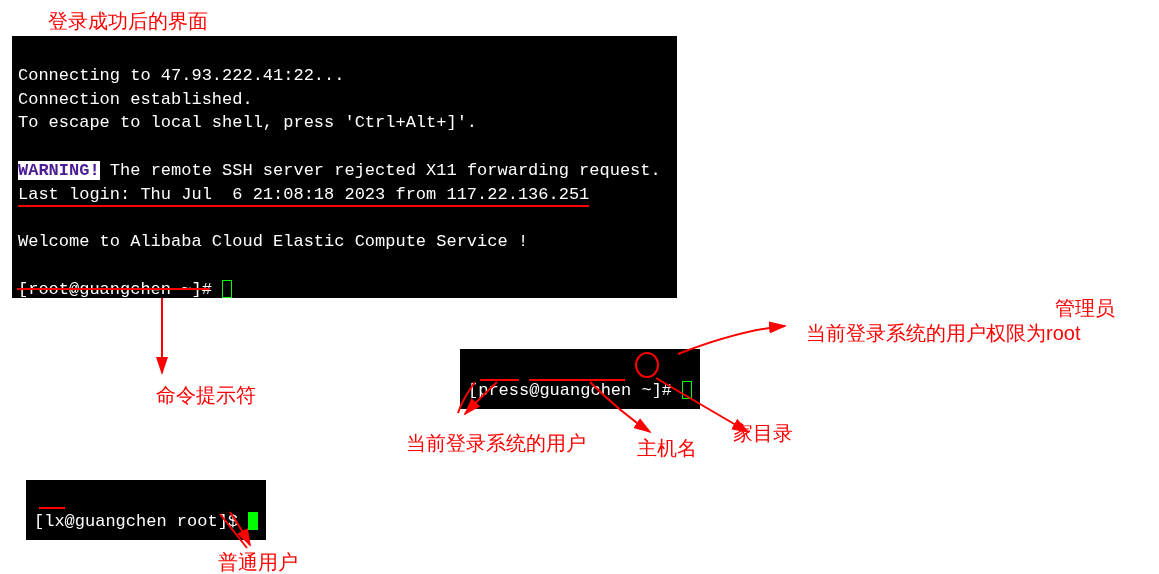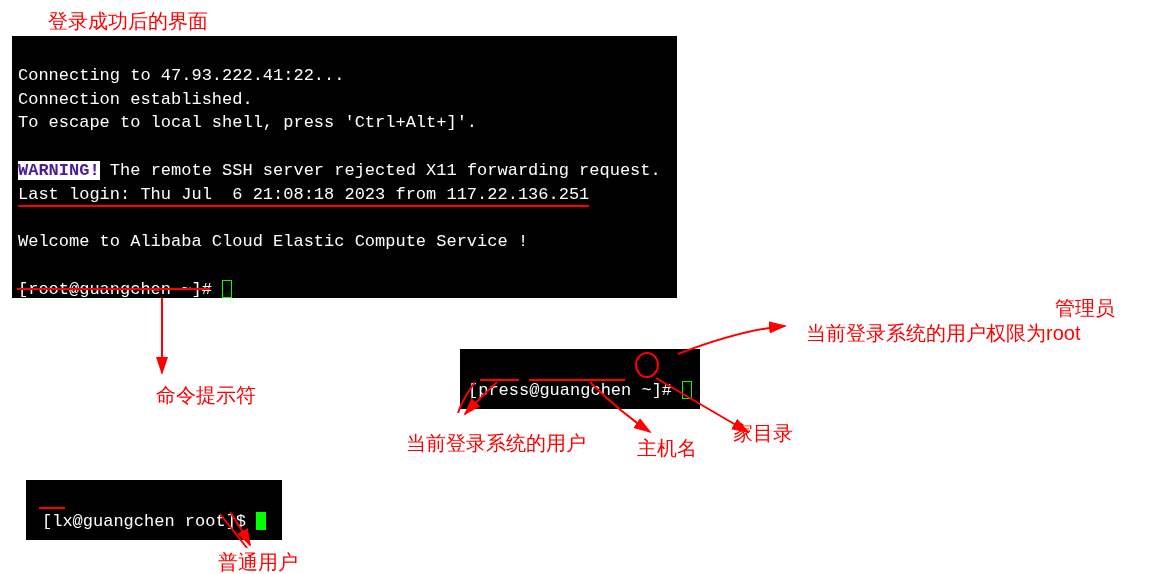--- a/index.html
+++ b/index.html
@@ -92,21 +92,21 @@
 <span> </span>
 <span><span>[root@guangchen ~]# </span><span class="cursor"></span></span>
 </div>
 
 <div class="prompt-underline1" style="left:17px; top:288px; width:193px;"></div>
 
 <div class="terminal" style="left:460px; top:349px; padding:6px 8px;">
 <span><span>[</span><span>press</span><span>@</span><span>guangchen</span><span> </span><span>~</span><span>]</span><span># </span><span class="cursor"></span></span>
 </div>
 
-<div class="terminal" style="left:26px; top:480px; padding:6px 16px;">
+<div class="terminal" style="left:26px; top:480px; padding:6px 8px;">
 <span><span>[lx@guangchen root]$ </span><span class="cursor filled"></span></span>
 </div>
 
 <div class="annotation" style="left:122px; top:382px;margin-left:34px;">命令提示符</div>
 <div class="annotation" style="left:1055px; top:295px;">管理员</div>
 <div class="annotation" style="left:806px; top:320px;">当前登录系统的用户权限为root</div>
 <div class="annotation" style="left:406px; top:430px;">当前登录系统的用户</div>
 <div class="annotation" style="left:637px; top:435px;">主机名</div>
 <div class="annotation" style="left:733px; top:420px;">家目录</div>
 <div class="annotation" style="left:218px; top:549px;">普通用户</div>

